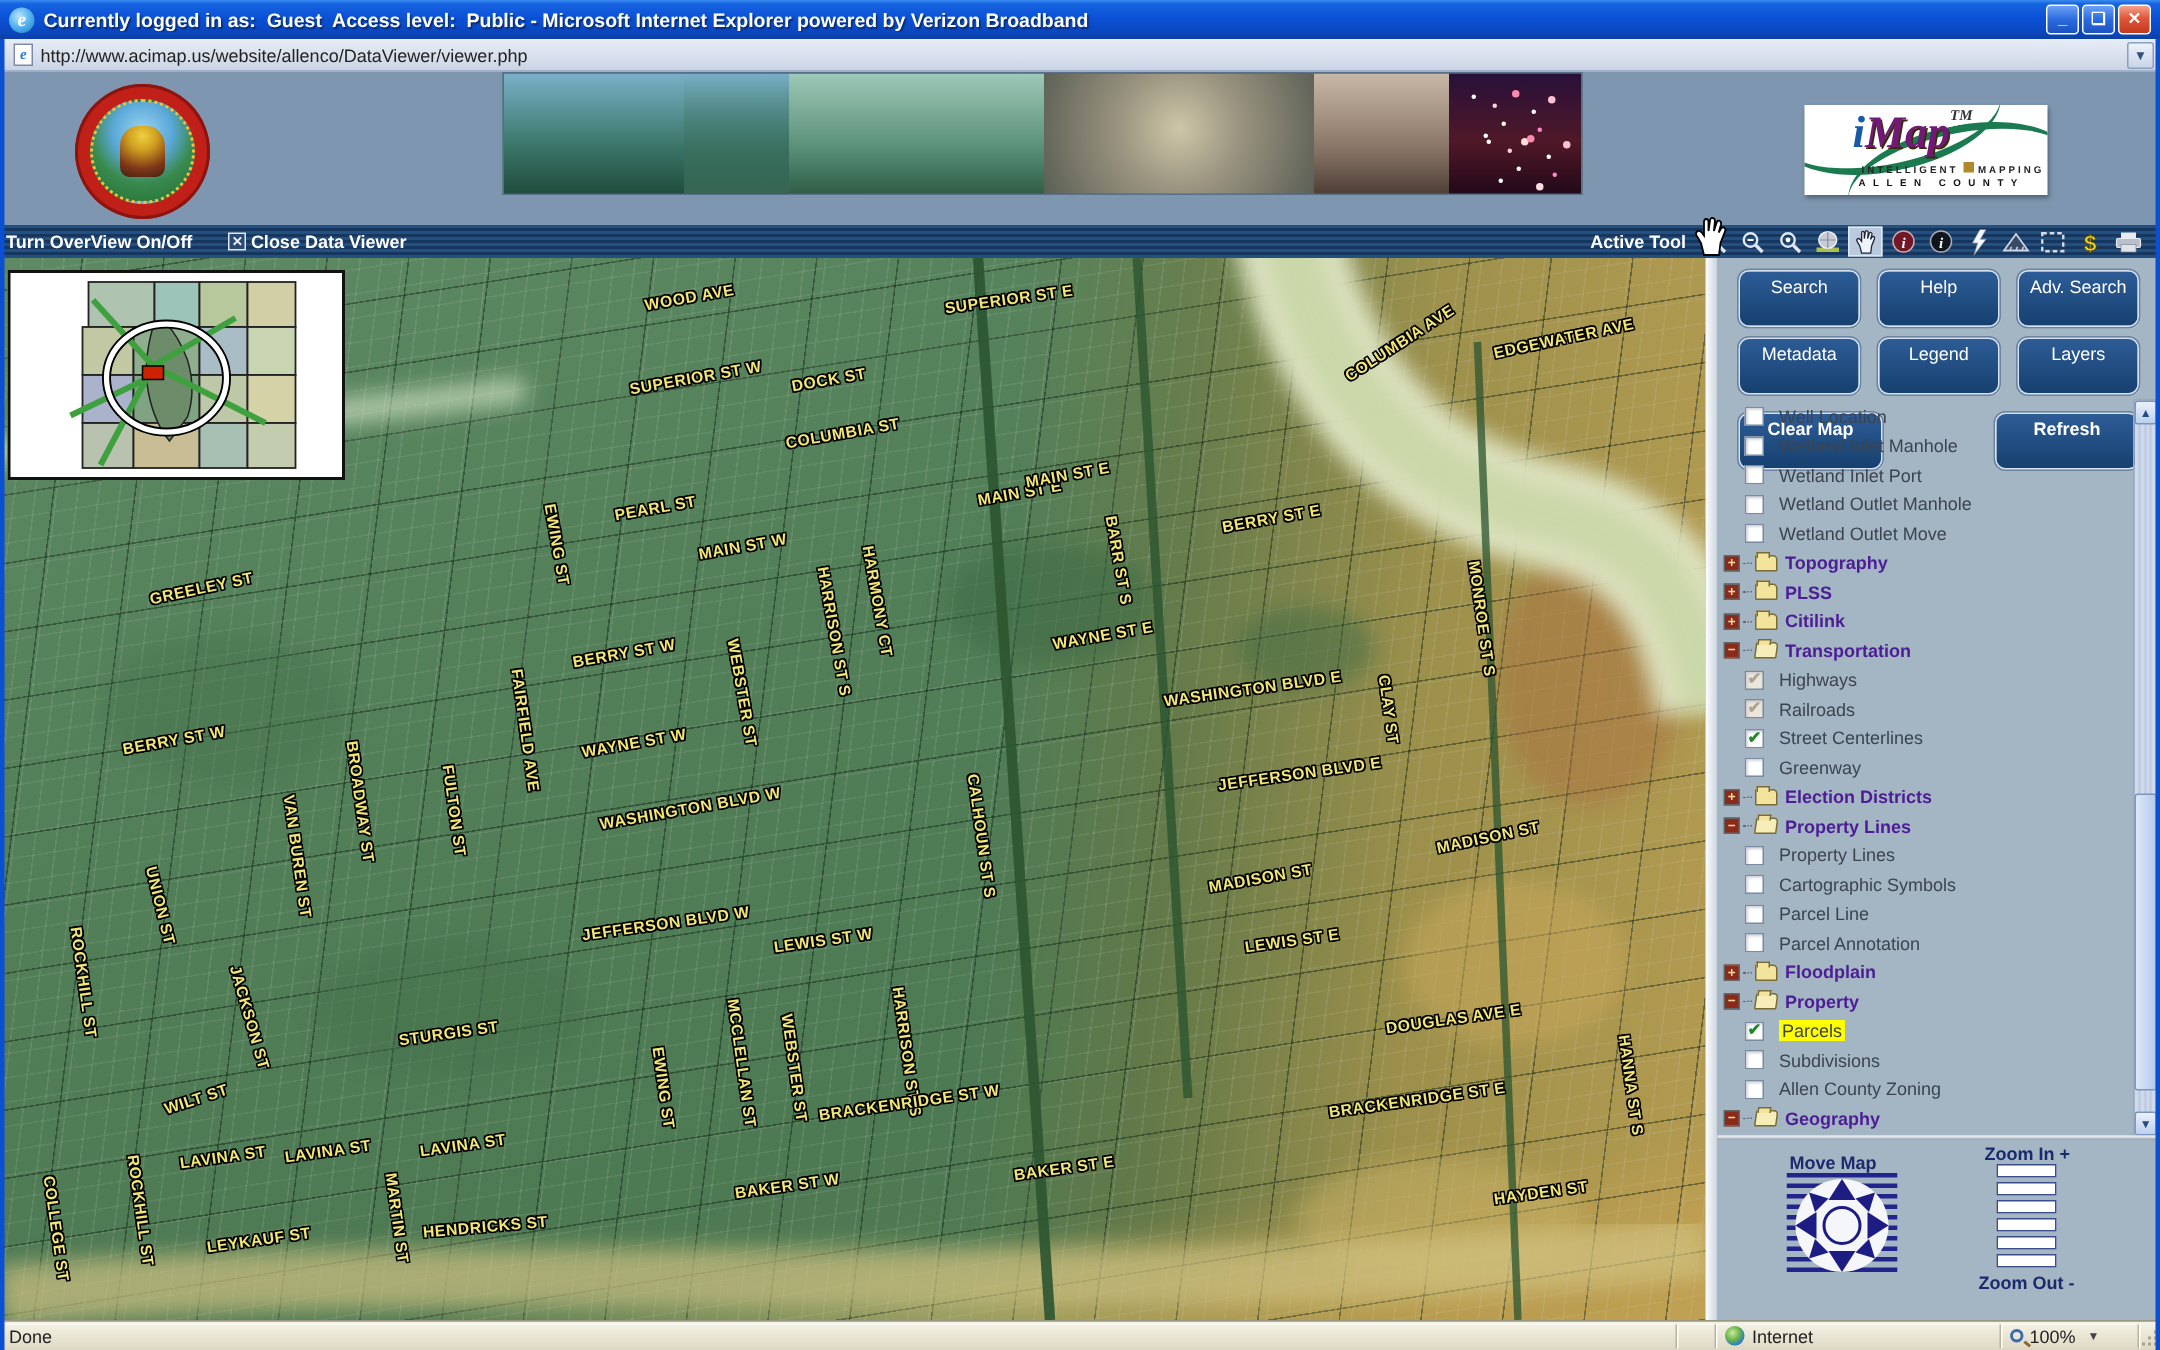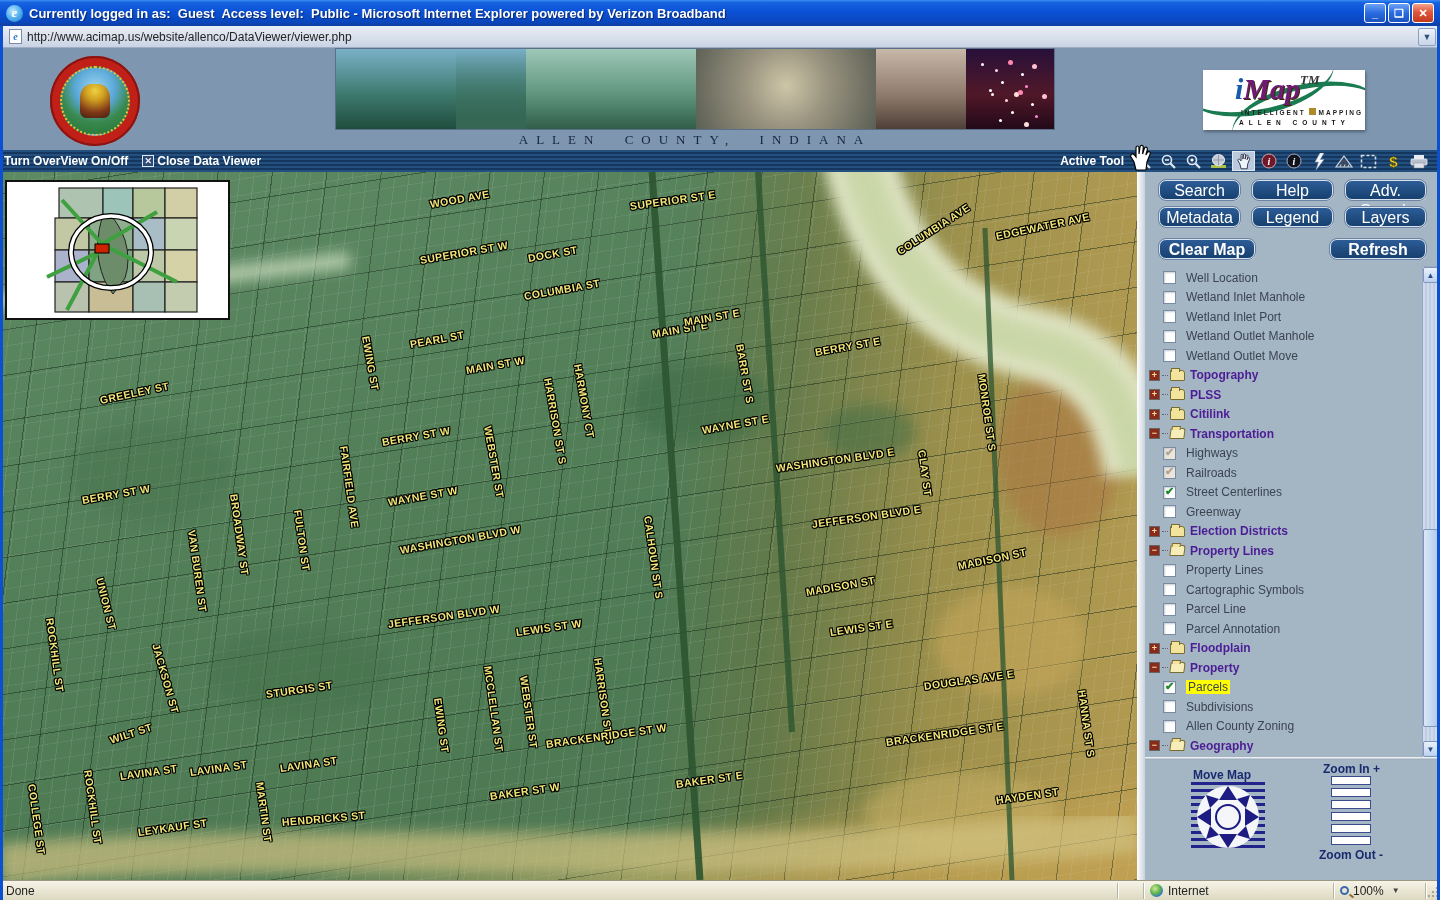--- a/index.html
+++ b/index.html
@@ -50,32 +50,32 @@
     text-align:center; font-family:"Liberation Serif",serif; font-size:13px; color:#15253f;
     letter-spacing:8px; word-spacing:12px; }
   .imap-logo { position:absolute; left:1203px; top:22px; width:162px; height:60px; background:#fff;
     box-shadow:1px 2px 3px rgba(0,0,0,.35); overflow:hidden; }
   .swoosh1 { position:absolute; left:-18px; top:-26px; width:150px; height:70px; border-radius:50%;
     border-bottom:5px solid #1a7a50; transform:rotate(-12deg); }
   .swoosh2 { position:absolute; left:28px; top:14px; width:150px; height:70px; border-radius:50%;
     border-top:5px solid #1a7a50; transform:rotate(-12deg); }
   .imap-word { position:absolute; left:32px; top:2px; font:italic bold 30px "Liberation Serif",serif; }
   .imap-i { color:#1859a8; } .imap-map { color:#701a75; text-shadow:1px 1px 0 #3a2c08; }
-  .imap-tm { font-size:13px; color:#333; vertical-align:top; }
+  .imap-tm { font-size:10px; color:#333; vertical-align:top; }
   .imap-sub { position:absolute; left:38px; top:38px; font-size:6.5px; font-weight:bold; color:#222;
     letter-spacing:2px; }
   .imap-sub .sq { display:inline-block; width:7px; height:7px; background:#b08a2a; margin:0 3px; }
   .imap-county { position:absolute; left:36px; top:49px; font-size:6.5px; font-weight:bold; color:#111;
     letter-spacing:5px; }
 
   
   .toolbar { position:absolute; left:0; top:150px; width:1440px; height:22px;
     background:repeating-linear-gradient(180deg,#24507f 0 2px,#15365e 2px 4px);
     display:flex; align-items:center; color:#fff; font-size:12px; font-weight:bold; }
-  .tb-left { display:flex; align-items:center; gap:14px; padding-left:4px; flex:1; }
+  .tb-left { display:flex; align-items:center; gap:24px; padding-left:4px; flex:1; }
   .tb-item { display:flex; align-items:center; gap:3px; cursor:default; }
   .close-x { width:12px; height:12px; border:1px solid #dfe8f4; color:#eef; font-size:9px;
     line-height:10px; text-align:center; font-weight:bold; background:#2a4a74; }
   .tb-right { display:flex; align-items:center; gap:2px; padding-right:10px; }
   .active-label { margin-right:6px; }
   .tool-slot { width:23px; height:20px; display:flex; align-items:center; justify-content:center; }
   .tool-slot.active { background:#b9cade; border:1px solid #dfe8f2; }
   .hand-cursor { position:absolute; left:1128px; top:144px; z-index:50; }
 
   
@@ -97,23 +97,23 @@
   .overview { position:absolute; left:5px; top:8px; width:225px; height:140px; background:#fff;
     border:2px solid #111; }
 
   
   .side-divider { position:absolute; left:1137px; top:172px; width:8px; height:708px;
     background:linear-gradient(90deg,#fff,#c8d2dc); }
   .sidebar { position:absolute; left:1145px; top:172px; width:295px; height:708px;
     background:#a4b6c4; }
   .sb-buttons { position:absolute; left:0; top:8px; width:100%; padding:0 14px; }
   .sb-row { display:flex; gap:12px; margin-bottom:7px; }
-  .sb-btn { flex:1; height:20px; background:linear-gradient(180deg,#2d5c96,#16406f);
+  .sb-btn { flex:1; height:38px; background:linear-gradient(180deg,#2d5c96,#16406f);
     border:1px solid #d7e2ee; outline:1px solid #6b84a4; border-radius:7px;
-    color:#fff; font-size:16px; text-align:center; line-height:20px; cursor:pointer;
+    color:#fff; font-size:12px; text-align:center; line-height:20px; cursor:pointer;
     box-shadow:1px 1px 0 rgba(255,255,255,.5); }
   .sb-row.actions { justify-content:space-between; margin-top:12px; }
   .sb-row.actions .sb-btn { flex:0 0 96px; font-weight:bold; }
 
   .layer-list { position:absolute; left:4px; top:96px; width:272px; height:487px; overflow:hidden; }
   .layer-row { height:19.5px; display:flex; align-items:center; font-size:12px; color:#3c4450; }
   .layer-row .indent { width:14px; flex:none; }
   .pm-box { width:11px; height:11px; flex:none; background:#8a2a1a; border:1px solid #666;
     color:#f5d9a0; font-size:9px; font-weight:bold; line-height:9px; text-align:center; margin-right:2px; }
   .dots { width:6px; flex:none; border-top:1px dotted #667; margin-right:2px; }
@@ -198,21 +198,20 @@
   <div class="banner">
     <div class="banner-seg" style="left:0;width:190px;background:linear-gradient(180deg,#7ab0c8 0%,#3e7a6e 55%,#1e4a3a 100%);"></div>
     <div class="banner-seg" style="left:120px;width:120px;background:linear-gradient(180deg,rgba(150,190,180,.0),rgba(60,110,90,.8));"></div>
     <div class="banner-seg" style="left:190px;width:170px;background:linear-gradient(180deg,#9ec8b8 0%,#5a9078 60%,#2e5a44 100%);"></div>
     <div class="banner-seg" style="left:360px;width:180px;background:radial-gradient(circle at 50% 45%,#cfc6a8 0%,#9a9480 40%,#5a5e54 100%);"></div>
     <div class="banner-seg" style="left:540px;width:90px;background:linear-gradient(180deg,#c8b8a8 0%,#8a7668 60%,#4a3c34 100%);"></div>
     <div class="banner-seg" style="left:630px;width:90px;background:linear-gradient(180deg,#28103a 0%,#501828 55%,#200818 100%);"></div>
     <div class="fireworks" style="left:645px;top:14px;"></div>
     <div class="fireworks" style="left:655px;top:44px;"></div>
   </div>
-  <div class="banner-caption">ALLEN COUNTY, INDIANA</div>
   <div class="imap-logo">
     <div class="swoosh1"></div>
       <div class="swoosh2"></div>
     <div class="imap-word"><span class="imap-i">i</span><span class="imap-map">Map</span><span class="imap-tm">TM</span></div>
     <div class="imap-sub"><span>INTELLIGENT</span><span class="sq"></span><span>MAPPING</span></div>
     <div class="imap-county">ALLEN COUNTY</div>
   </div>
 </div>
 
 <div class="toolbar">

